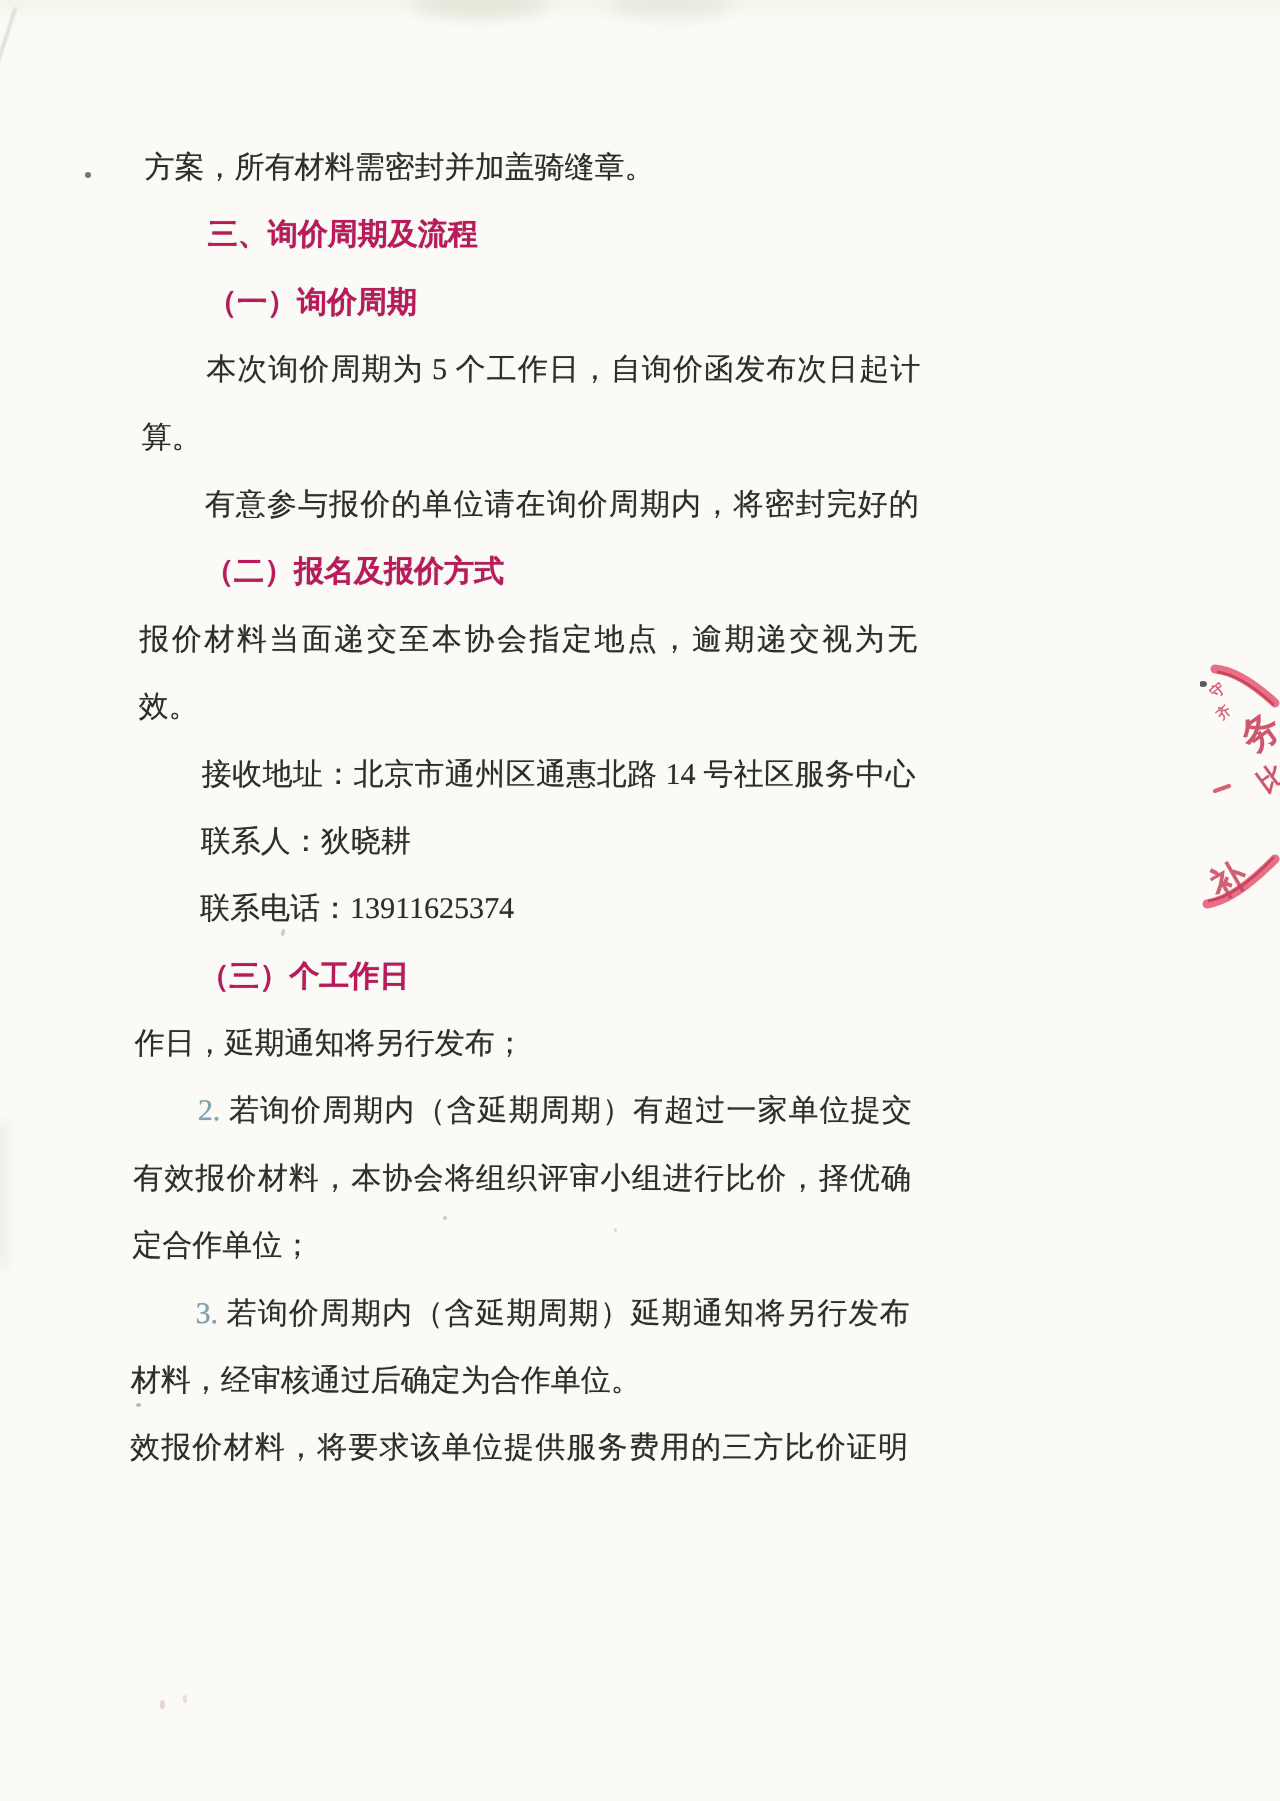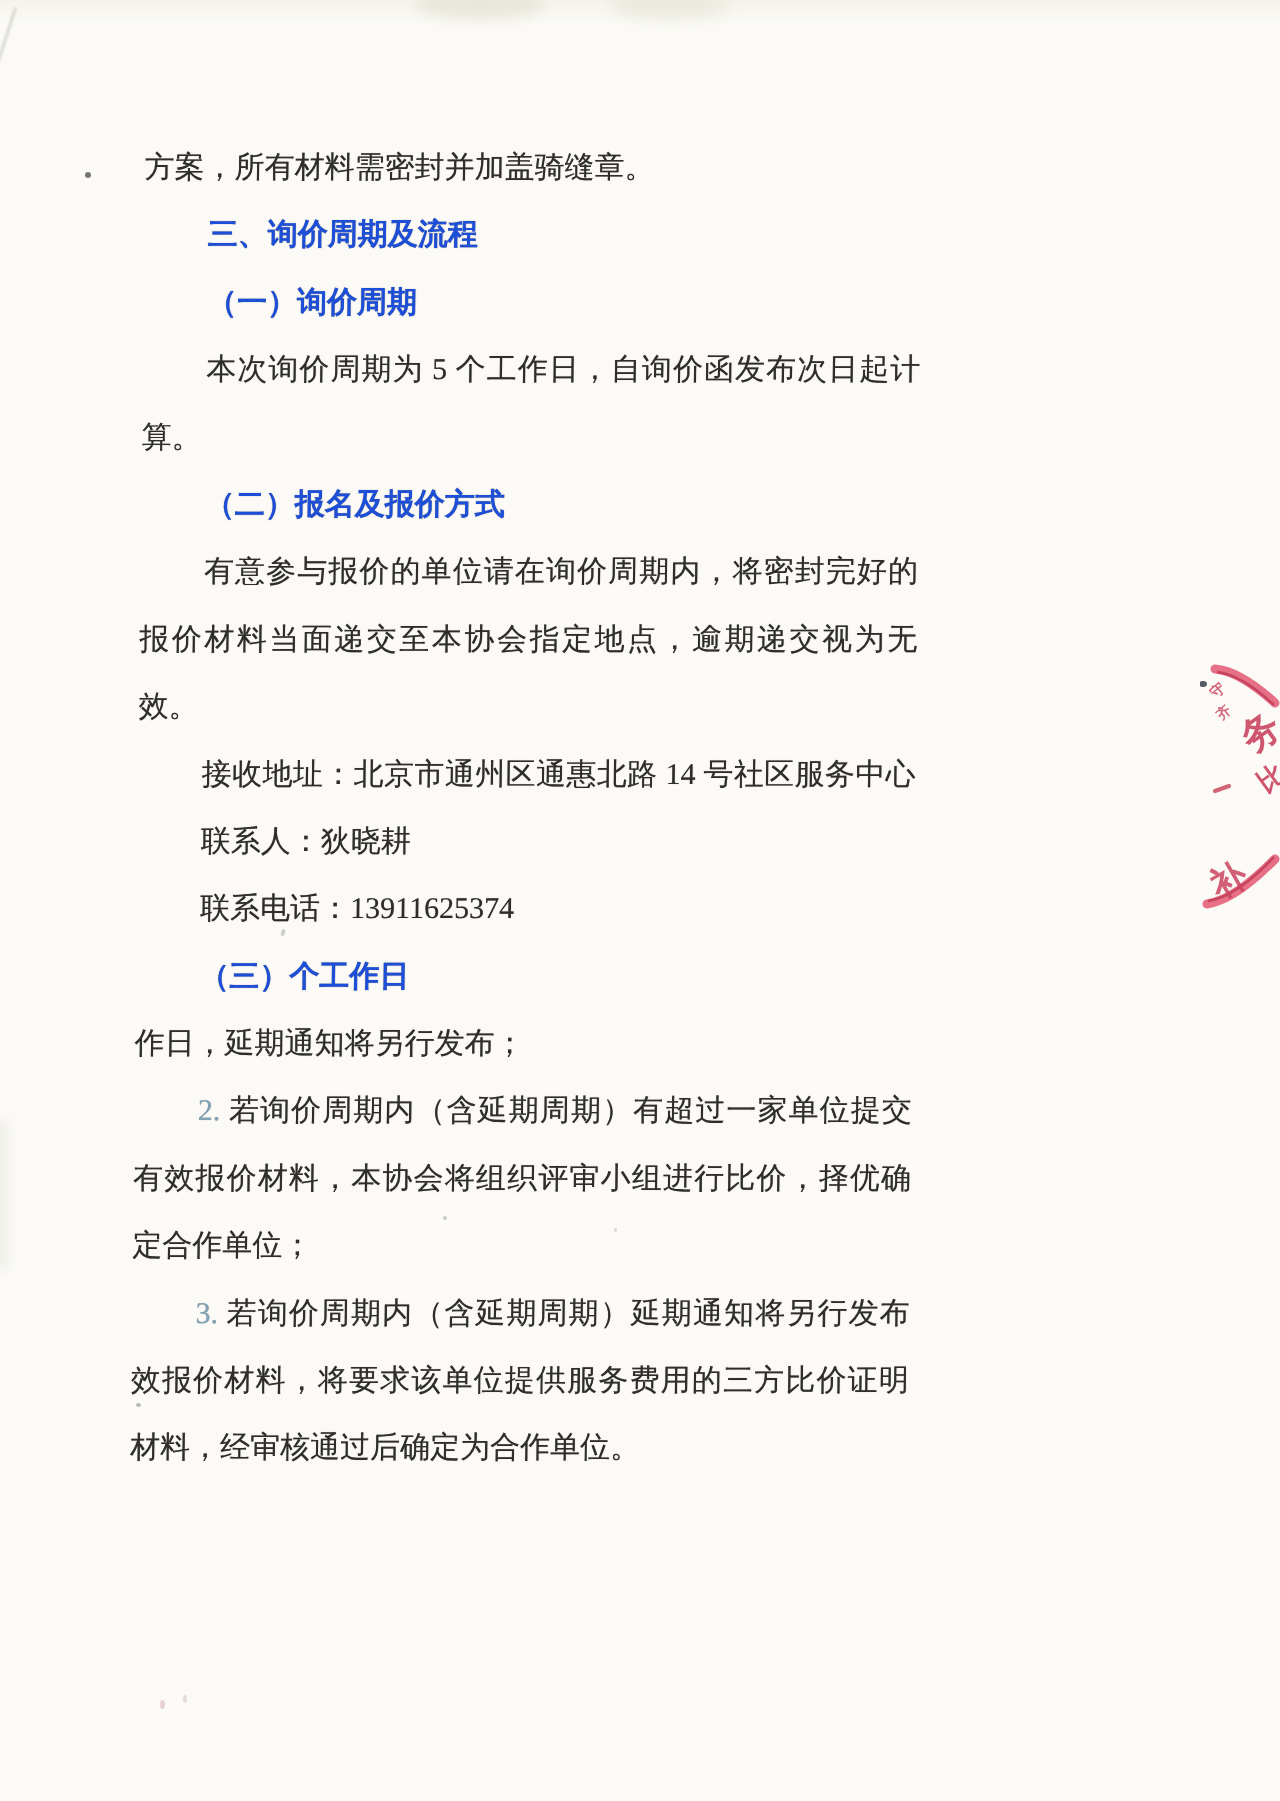--- a/index.html
+++ b/index.html
@@ -14,21 +14,21 @@
   
   .doc{
     position:absolute;left:145px;top:133px;width:778px;
     transform:skewX(-0.65deg);transform-origin:0 0;
     font-size:30px;color:#2e2d2b;
     text-shadow:0 0 .7px rgba(46,45,43,.55);
   }
   .ln{height:67.4px;line-height:67.4px;white-space:nowrap;}
   .just{text-align:justify;text-align-last:justify;}
   .ind{text-indent:64px;}
-  .bold{font-weight:700;color:#1d4ed8;text-shadow:0 0 1px rgba(39,38,34,.6);}
+  .bold{font-weight:700;color:#be185d;text-shadow:0 0 1px rgba(39,38,34,.6);}
   .num{color:#7fa3b5;}
   
   .art{position:absolute;pointer-events:none;}
   .smudge-a{left:415px;top:-10px;width:130px;height:30px;background:#d6d6c6;opacity:.45;border-radius:50%;filter:blur(7px);}
   .smudge-b{left:610px;top:-12px;width:120px;height:32px;background:#d9d9c9;opacity:.4;border-radius:50%;filter:blur(8px);}
   .corner-scratch{left:3px;top:6px;width:3px;height:72px;background:#b9b9b0;opacity:.5;transform:rotate(18deg);filter:blur(1px);}
   .left-streak{left:-4px;top:1120px;width:12px;height:150px;background:#cfcfc4;opacity:.3;border-radius:8px;filter:blur(6px);}
   .speck{border-radius:50%;}
   .speck1{left:85px;top:172px;width:6px;height:6px;background:#4a4a46;opacity:.75;}
   .speck2{left:281px;top:929px;width:4px;height:7px;background:#8a8a85;opacity:.4;transform:rotate(15deg);}
@@ -49,35 +49,35 @@
 <div id="page">
 
   <div class="top-tint art"></div>
 
   <div class="doc">
     <div class="ln">方案，所有材料需密封并加盖骑缝章。</div>
     <div class="ln ind bold">三、询价周期及流程</div>
     <div class="ln ind bold">（一）询价周期</div>
     <div class="ln ind just">本次询价周期为 5 个工作日，自询价函发布次日起计</div>
     <div class="ln">算。</div>
+    <div class="ln ind just">有意参与报价的单位请在询价周期内，将密封完好的</div>
     <div class="ln ind bold">（二）报名及报价方式</div>
-    <div class="ln ind just">有意参与报价的单位请在询价周期内，将密封完好的</div>
     <div class="ln just">报价材料当面递交至本协会指定地点，逾期递交视为无</div>
     <div class="ln">效。</div>
     <div class="ln ind just">接收地址：北京市通州区通惠北路 14 号社区服务中心</div>
     <div class="ln ind">联系人：狄晓耕</div>
     <div class="ln ind">联系电话：13911625374</div>
     <div class="ln ind bold">（三）个工作日</div>
     <div class="ln">作日，延期通知将另行发布；</div>
     <div class="ln ind just"><span class="num">2.</span><span> 若询价周期内（含延期周期）有超过一家单位提交</span></div>
     <div class="ln just">有效报价材料，本协会将组织评审小组进行比价，择优确</div>
     <div class="ln">定合作单位；</div>
     <div class="ln ind just"><span class="num">3.</span><span> 若询价周期内（含延期周期）延期通知将另行发布</span></div>
+    <div class="ln">材料，经审核通过后确定为合作单位。</div>
     <div class="ln just">效报价材料，将要求该单位提供服务费用的三方比价证明</div>
-    <div class="ln">材料，经审核通过后确定为合作单位。</div>
   </div>
 
   <div class="stamp">
     <svg width="80" height="270" viewBox="0 0 80 270">
       <path d="M 15 19 Q 40 21 75 53" fill="none" stroke="#e4617a" stroke-width="9" stroke-linecap="round" opacity="0.9"></path>
       <path d="M 17 22 Q 42 25 74 55" fill="none" stroke="#bf3a55" stroke-width="2.5" opacity="0.8"></path>
       <path d="M 7 254 Q 35 250 75 209" fill="none" stroke="#e4617a" stroke-width="9" stroke-linecap="round" opacity="0.9"></path>
       <path d="M 8 251 Q 36 247 74 207" fill="none" stroke="#bf3a55" stroke-width="2.5" opacity="0.8"></path>
       <ellipse cx="3" cy="34" rx="4" ry="3" fill="#3a3f49" opacity="0.85"></ellipse>
       <text x="10" y="46" font-size="14" fill="#ca4560" opacity="0.85" transform="rotate(-40 16 40)">守</text>

